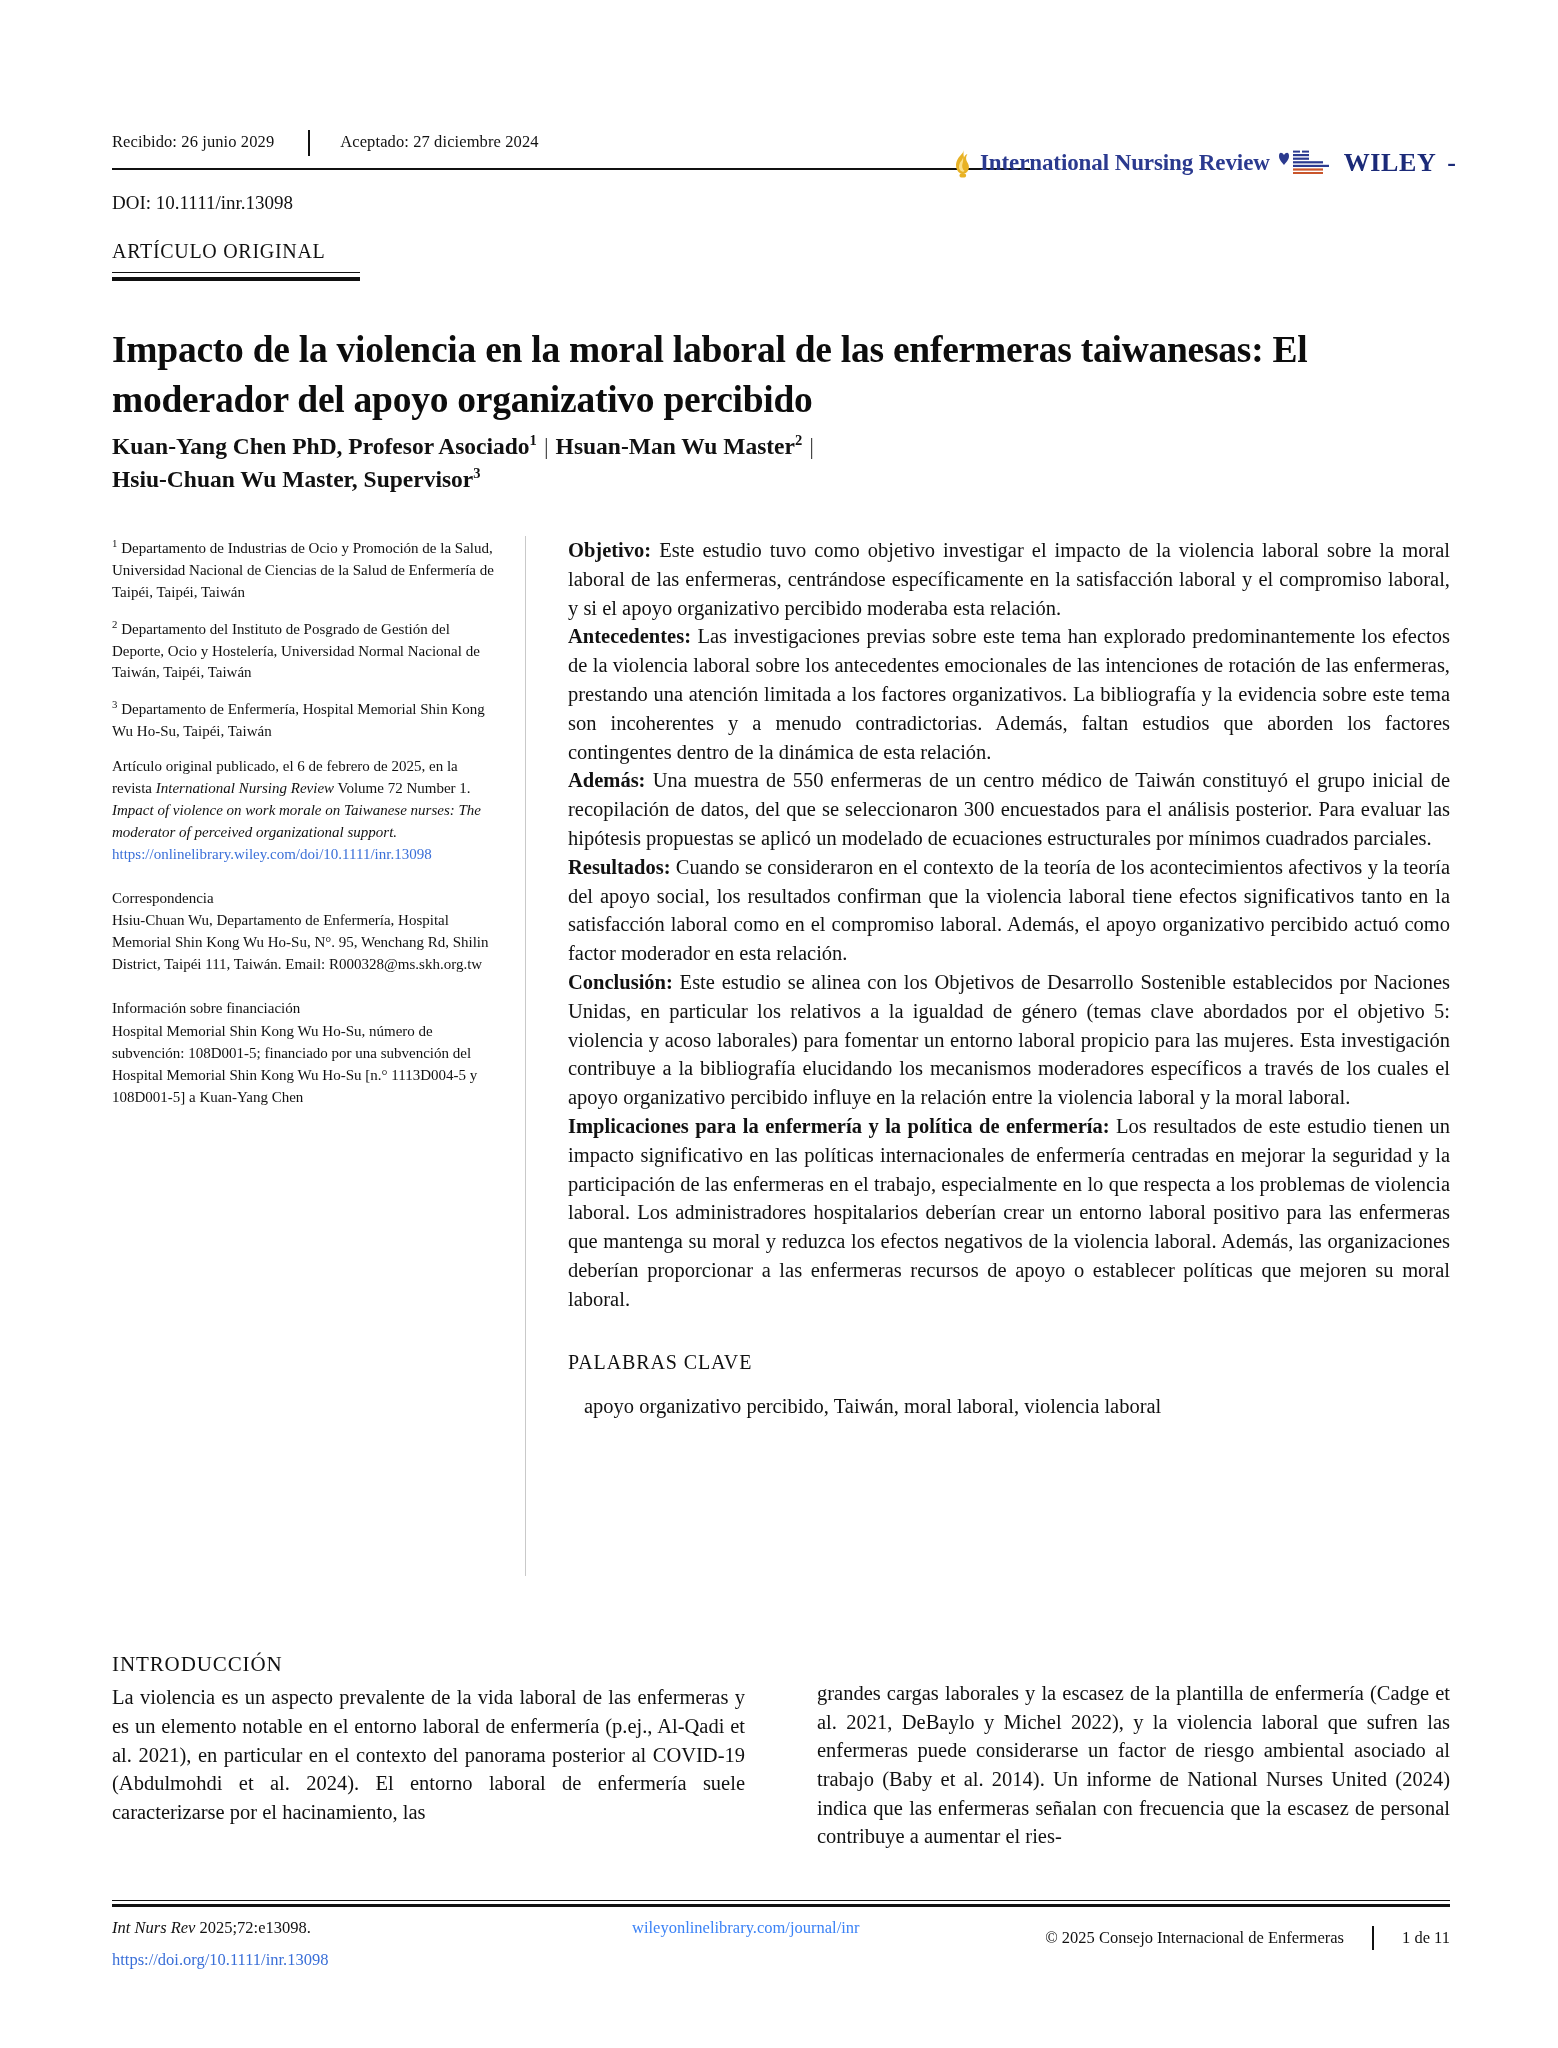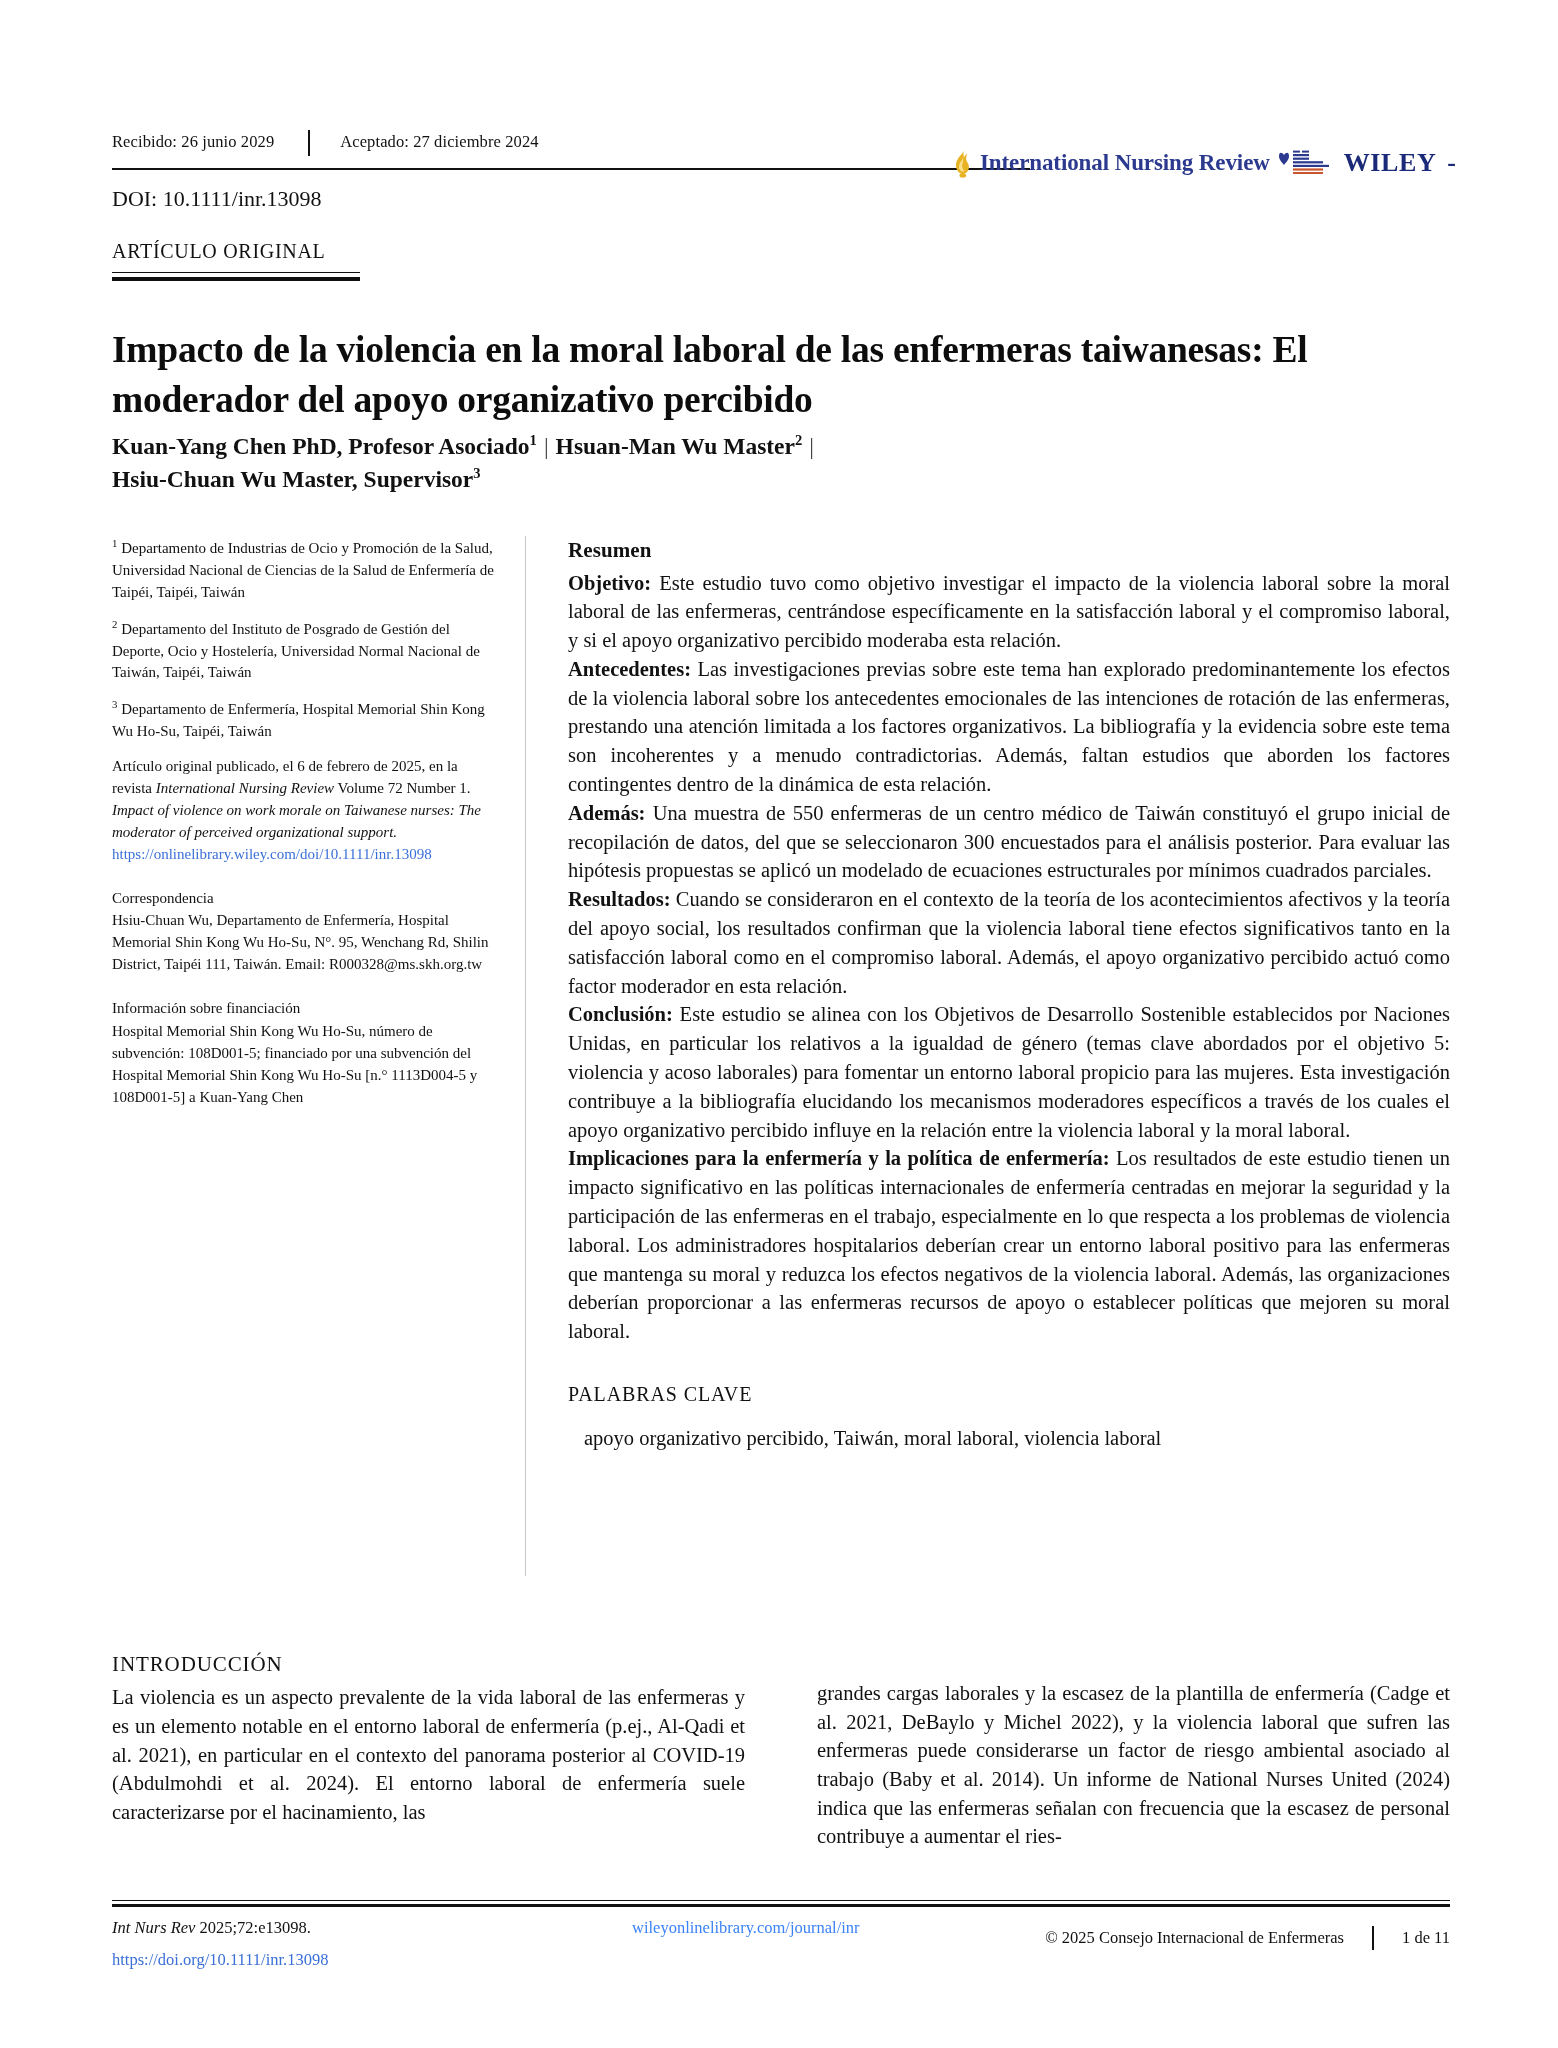--- a/index.html
+++ b/index.html
@@ -66,22 +66,22 @@
     position: absolute;
     left: 800px;
     top: 36px;
     width: 118px;
     height: 2px;
     background: #111;
   }
   .doi-line {
     position: absolute;
     left: 0;
-    top: 54px;
-    font-size: 22px;
+    top: 60px;
+    font-size: 19px;
   }
   .logo {
     position: absolute;
     right: -6px;
     top: 16px;
     display: flex;
     align-items: center;
     gap: 9px;
     white-space: nowrap;
   }
@@ -382,21 +382,20 @@
     <p class="subhead blockgap">Correspondencia</p>
     <p>Hsiu-Chuan Wu, Departamento de Enfermería, Hospital Memorial Shin Kong Wu Ho-Su, N°. 95, Wenchang Rd, Shilin District, Taipéi 111, Taiwán. Email: R000328@ms.skh.org.tw</p>
 
     <p class="subhead blockgap">Información sobre financiación</p>
     <p>Hospital Memorial Shin Kong Wu Ho-Su, número de subvención: 108D001-5; financiado por una subvención del Hospital Memorial Shin Kong Wu Ho-Su [n.° 1113D004-5 y 108D001-5] a Kuan-Yang Chen</p>
   </div>
 
   <div class="divider"></div>
 
   <div class="colR">
-    <h2 class="resumen">Resumen</h2>
 
     <p class="abs"><b>Objetivo:</b><span> Este estudio tuvo como objetivo investigar el impacto de la violencia laboral sobre la moral laboral de las enfermeras, centrándose específicamente en la satisfacción laboral y el compromiso laboral, y si el apoyo organizativo percibido moderaba esta relación.</span></p>
     <p class="abs"><b>Antecedentes:</b><span> Las investigaciones previas sobre este tema han explorado predominantemente los efectos de la violencia laboral sobre los antecedentes emocionales de las intenciones de rotación de las enfermeras, prestando una atención limitada a los factores organizativos. La bibliografía y la evidencia sobre este tema son incoherentes y a menudo contradictorias. Además, faltan estudios que aborden los factores contingentes dentro de la dinámica de esta relación.</span></p>
     <p class="abs"><b>Además:</b><span> Una muestra de 550 enfermeras de un centro médico de Taiwán constituyó el grupo inicial de recopilación de datos, del que se seleccionaron 300 encuestados para el análisis posterior. Para evaluar las hipótesis propuestas se aplicó un modelado de ecuaciones estructurales por mínimos cuadrados parciales.</span></p>
     <p class="abs"><b>Resultados:</b><span> Cuando se consideraron en el contexto de la teoría de los acontecimientos afectivos y la teoría del apoyo social, los resultados confirman que la violencia laboral tiene efectos significativos tanto en la satisfacción laboral como en el compromiso laboral. Además, el apoyo organizativo percibido actuó como factor moderador en esta relación.</span></p>
     <p class="abs"><b>Conclusión:</b><span> Este estudio se alinea con los Objetivos de Desarrollo Sostenible establecidos por Naciones Unidas, en particular los relativos a la igualdad de género (temas clave abordados por el objetivo 5: violencia y acoso laborales) para fomentar un entorno laboral propicio para las mujeres. Esta investigación contribuye a la bibliografía elucidando los mecanismos moderadores específicos a través de los cuales el apoyo organizativo percibido influye en la relación entre la violencia laboral y la moral laboral.</span></p>
     <p class="abs"><b>Implicaciones para la enfermería y la política de enfermería:</b><span> Los resultados de este estudio tienen un impacto significativo en las políticas internacionales de enfermería centradas en mejorar la seguridad y la participación de las enfermeras en el trabajo, especialmente en lo que respecta a los problemas de violencia laboral. Los administradores hospitalarios deberían crear un entorno laboral positivo para las enfermeras que mantenga su moral y reduzca los efectos negativos de la violencia laboral. Además, las organizaciones deberían proporcionar a las enfermeras recursos de apoyo o establecer políticas que mejoren su moral laboral.</span></p>
 
     <div class="kw-head">PALABRAS CLAVE</div>
     <div class="kw-body">apoyo organizativo percibido, Taiwán, moral laboral, violencia laboral</div>

